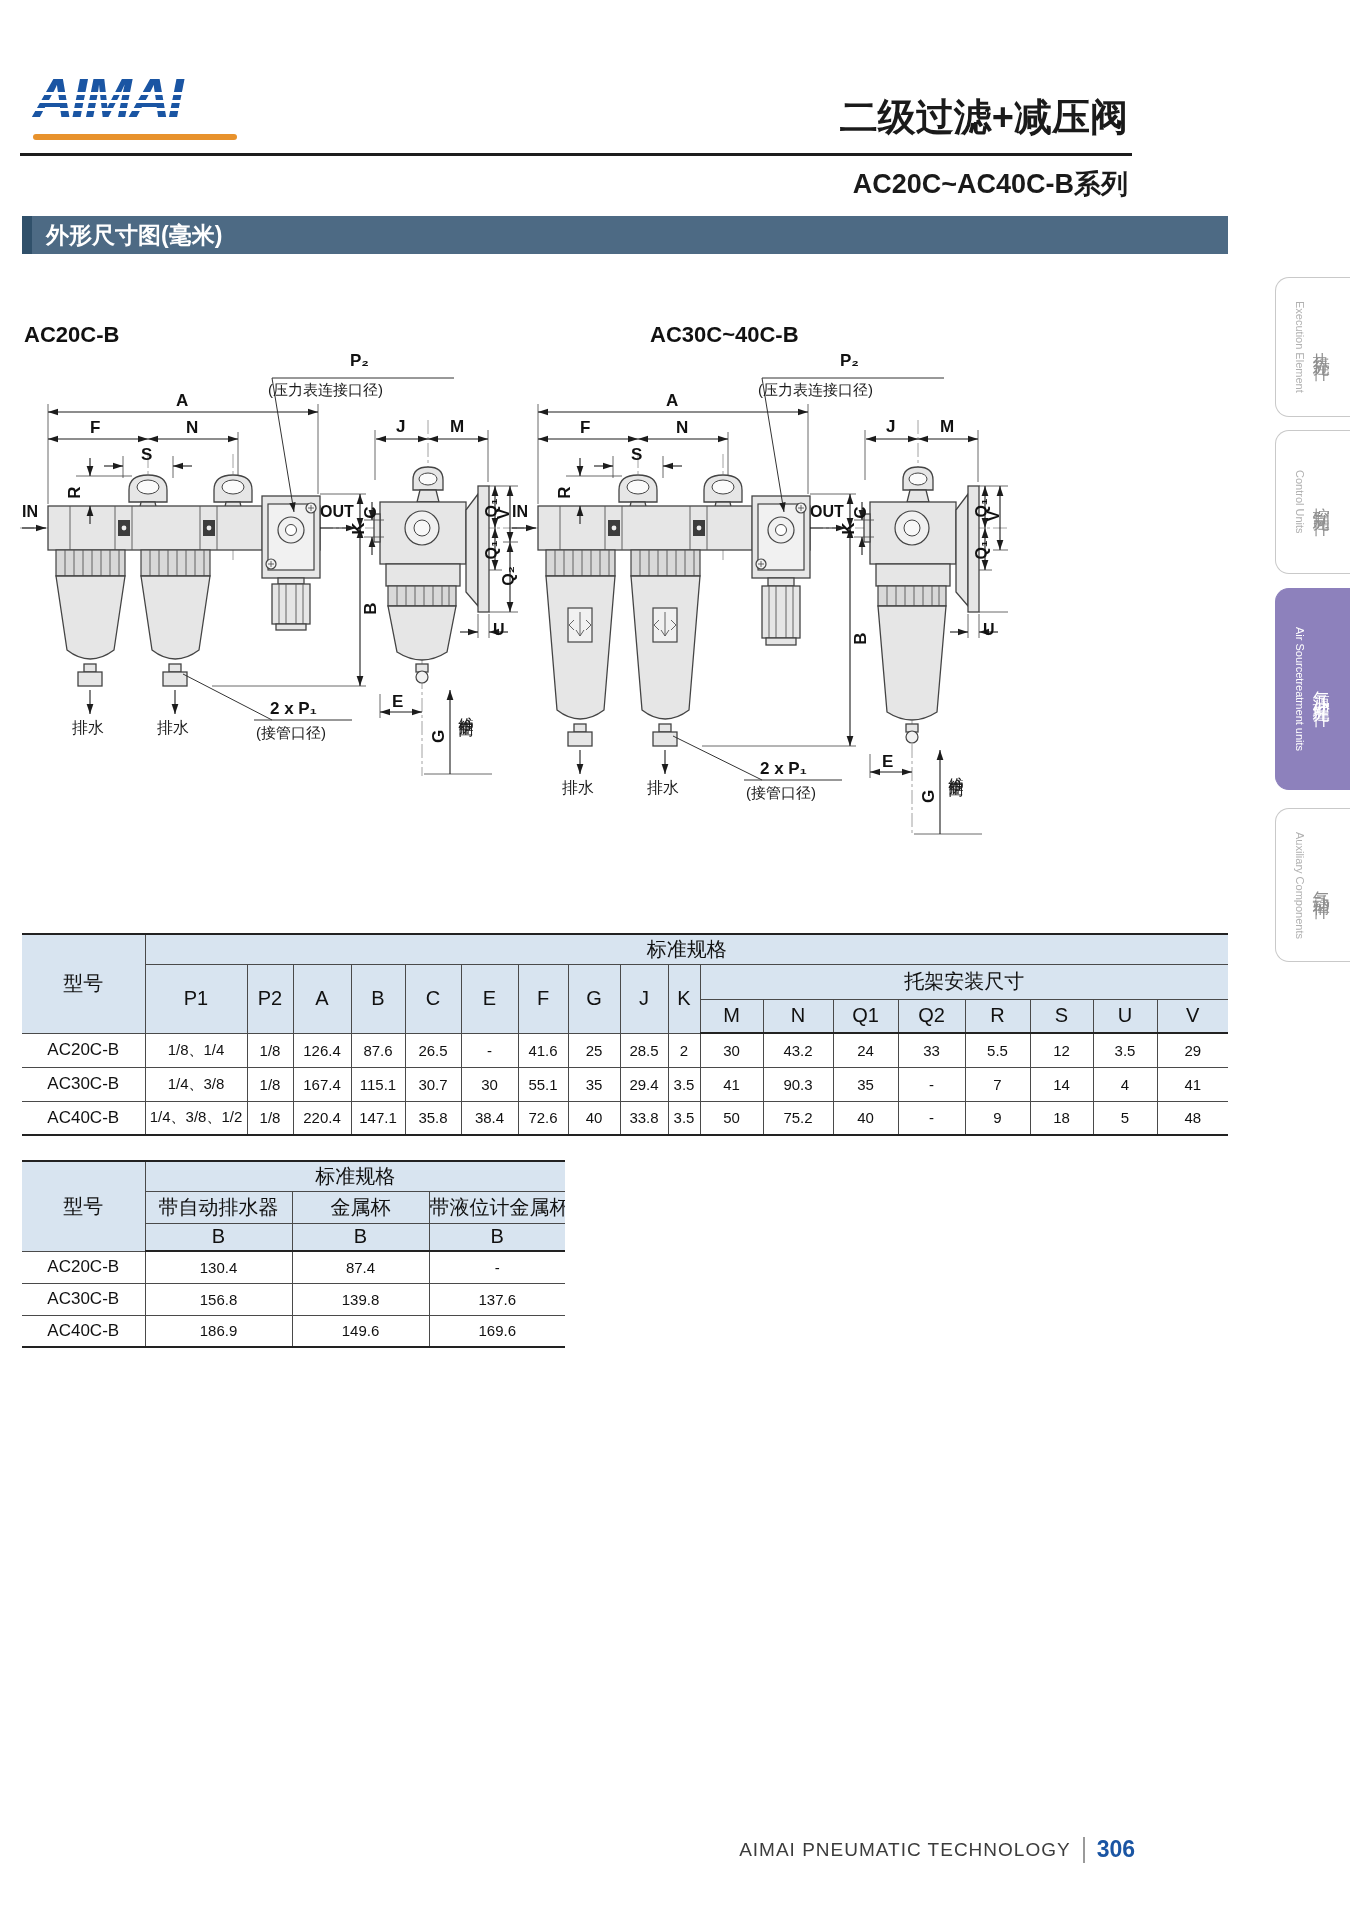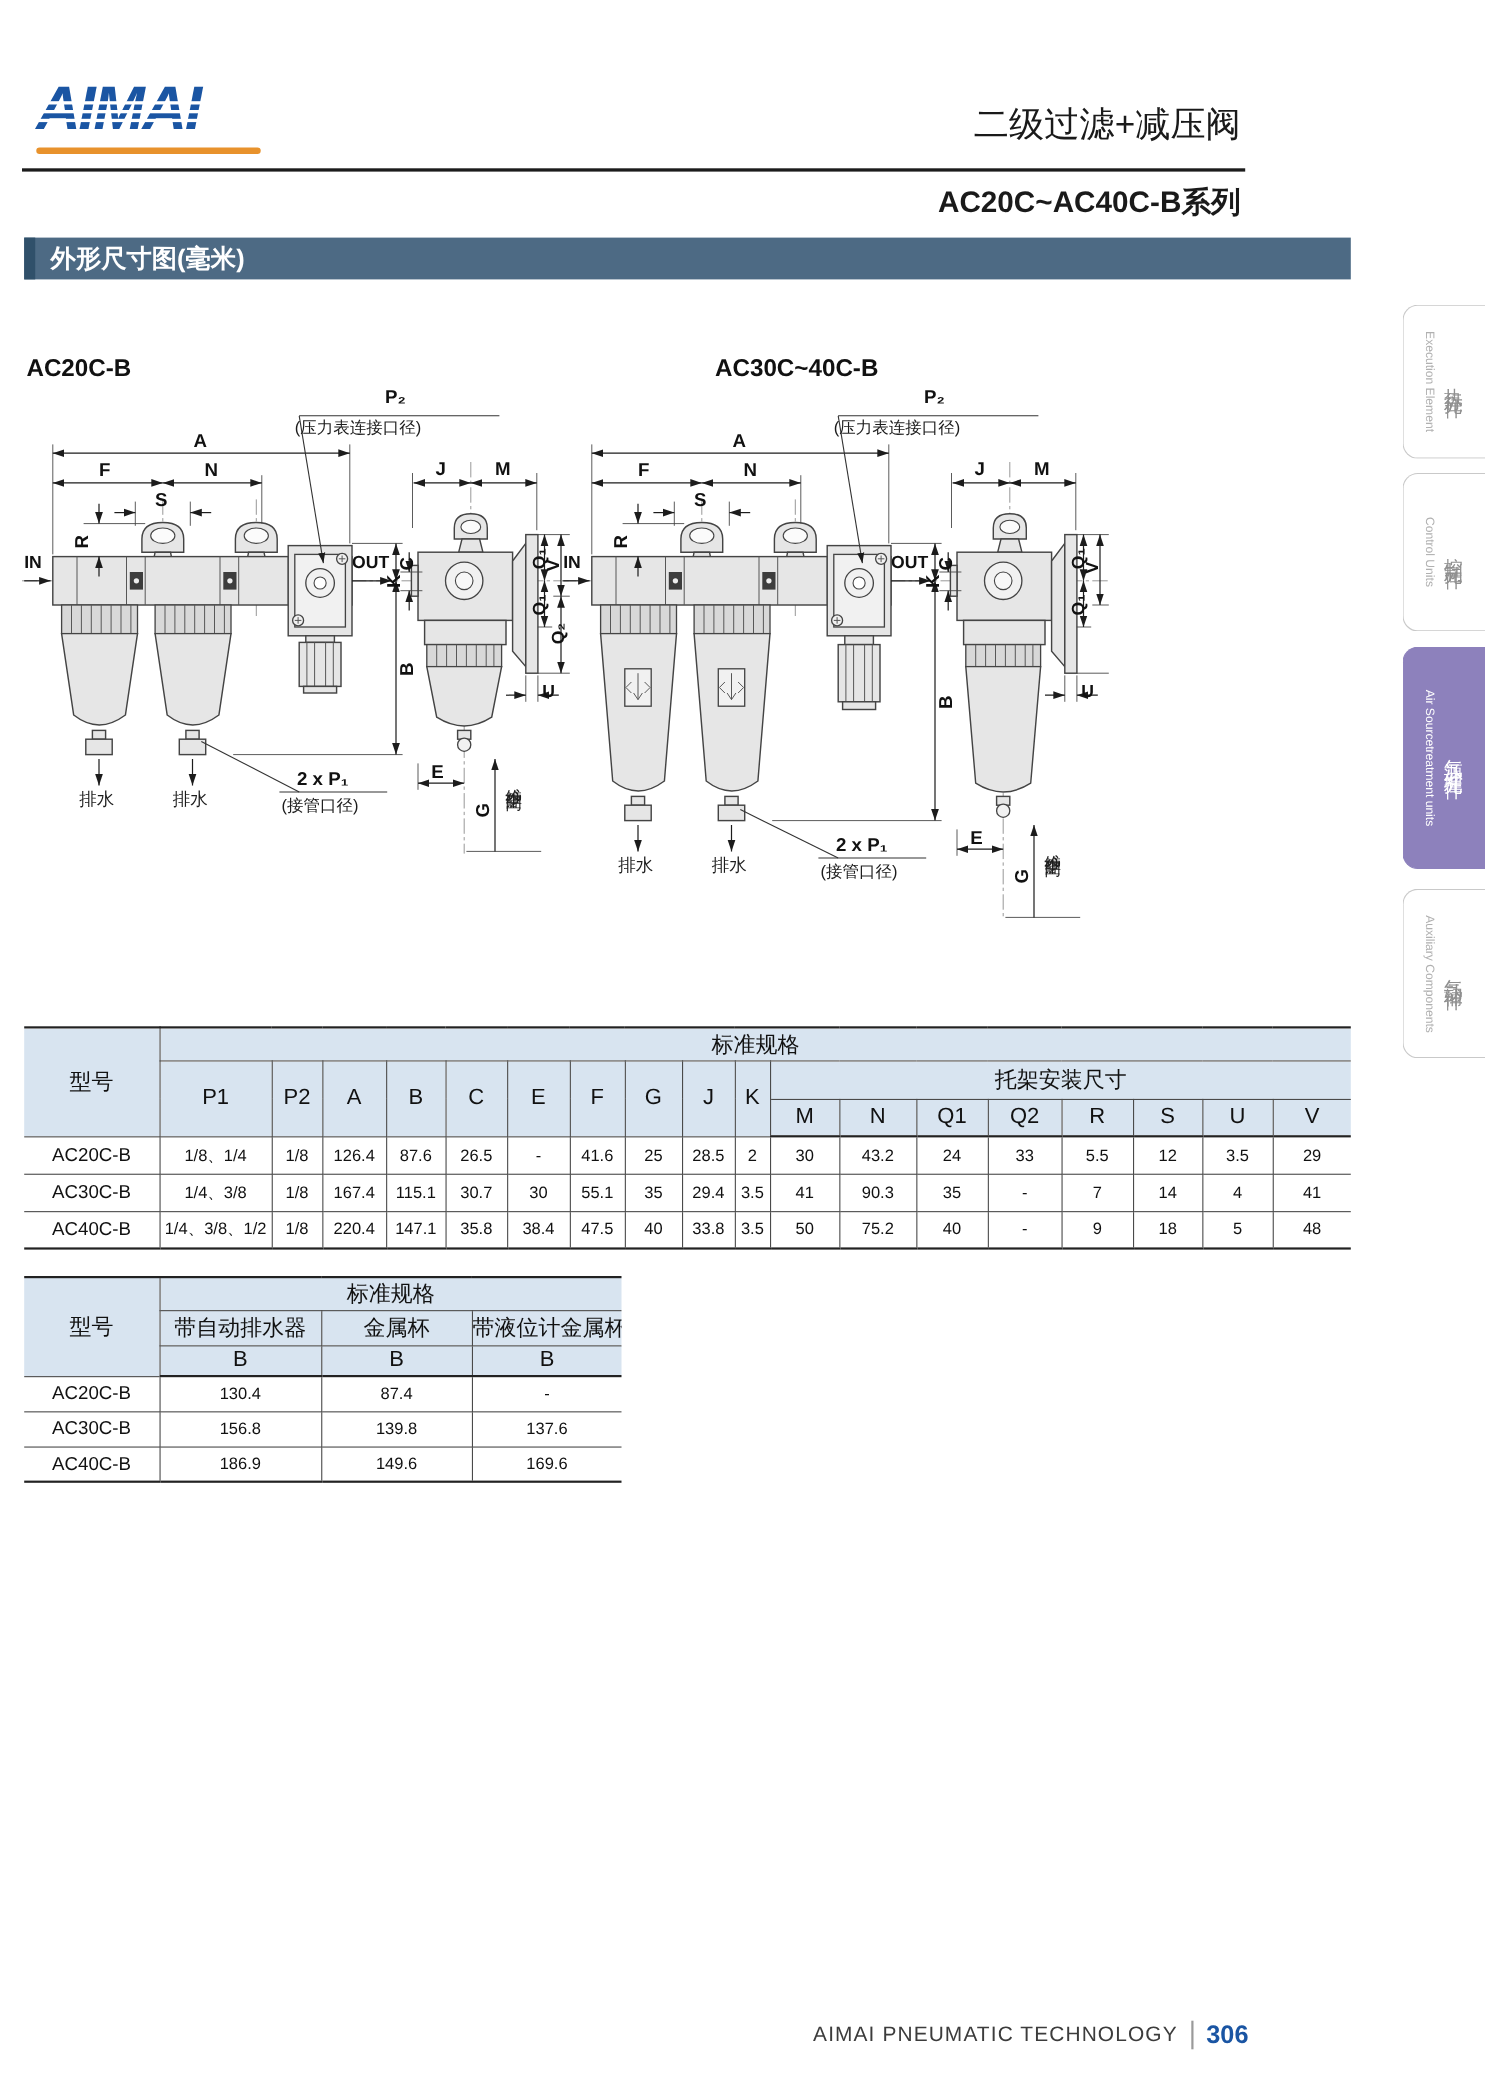--- a/index.html
+++ b/index.html
@@ -5,21 +5,21 @@
   html,body{margin:0;padding:0;background:#ffffff;}
   body{width:1350px;height:1908px;position:relative;overflow:hidden;
        font-family:"Liberation Sans","DejaVu Sans",sans-serif;color:#111;}
 
   
   .logo{position:absolute;left:33px;top:70px;width:210px;height:90px;}
   .logo-text{font-style:italic;font-weight:900;font-size:56px;letter-spacing:-2px;
              color:#1a55a3;line-height:1;}
   .logo-stripe{position:absolute;left:0;width:200px;height:3px;background:#fff;}
   .logo-underline{position:absolute;left:0;top:64px;width:204px;height:6px;background:#e8922c;border-radius:3px;}
-  .main-title{position:absolute;top:92px;right:222px;font-size:32px;font-weight:normal;color:#1a1a1a;}
+  .main-title{position:absolute;top:92px;right:222px;font-size:38px;font-weight:bold;color:#1a1a1a;}
   .hr1{position:absolute;top:153px;left:20px;width:1112px;height:3px;background:#1c1c1c;}
   .series-title{position:absolute;top:166px;right:222px;font-size:27px;font-weight:bold;color:#1a1a1a;}
   .section-bar{position:absolute;left:22px;top:216px;width:1206px;height:38px;background:#4d6a84;}
   .section-bar::before{content:"";position:absolute;left:0;top:0;width:10px;height:38px;background:#30506a;}
   .section-bar span{display:block;padding-left:24px;line-height:38px;color:#fff;font-size:23px;font-weight:bold;}
 
   
   .tab{position:absolute;right:0;width:74px;background:#fff;border:1px solid #c9c9c9;border-right:none;
        border-radius:14px 0 0 14px;display:flex;align-items:center;justify-content:center;gap:5px;}
   .tab-en{writing-mode:vertical-rl;font-size:11px;color:#b0b0b0;line-height:1.05;}
@@ -498,21 +498,21 @@
     <td>41</td>
   </tr>
   <tr style="height:34px" class="lastrow">
     <td class="model-cell">AC40C-B</td>
     <td>1/4、3/8、1/2</td>
     <td>1/8</td>
     <td>220.4</td>
     <td>147.1</td>
     <td>35.8</td>
     <td>38.4</td>
-    <td>47.5</td>
+    <td>72.6</td>
     <td>40</td>
     <td>33.8</td>
     <td>3.5</td>
     <td>50</td>
     <td>75.2</td>
     <td>40</td>
     <td>-</td>
     <td>9</td>
     <td>18</td>
     <td>5</td>

